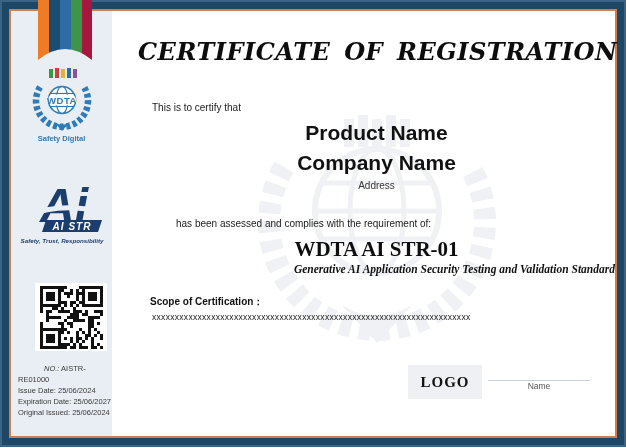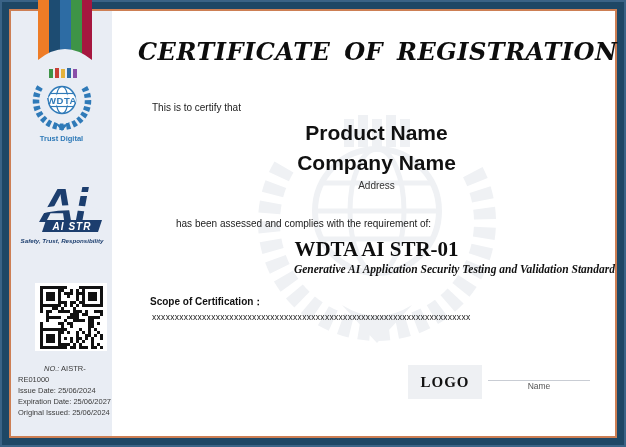--- a/index.html
+++ b/index.html
@@ -89,21 +89,21 @@
           <line x1="24" y1="26.5" x2="46" y2="26.5" stroke="#2f7ab8" stroke-width="1.2"></line>
           <line x1="24" y1="39.5" x2="46" y2="39.5" stroke="#2f7ab8" stroke-width="1.2"></line>
           <rect x="21" y="27.5" width="28" height="11" rx="5.5" fill="#ffffff" opacity="0.92"></rect>
           <text x="35" y="36.5" text-anchor="middle" font-family="Liberation Sans,sans-serif" font-weight="bold" font-size="9.5" fill="#2f7ab8" letter-spacing="0.5">WDTA</text>
 
           <path d="M27,55 Q35,61 43,55 L35,64 Z" fill="#2f7ab8"></path>
         </svg>
       </span>
 
       <div class="org-name">
-        <div>Trust Digital</div>
+        <div>Safety Digital</div>
       </div>
 
       <span class="aistr-logo">
         <svg width="92" height="78" viewBox="0 0 92 78">
           <text x="24" y="48" font-family="Liberation Sans,sans-serif" font-weight="bold" font-style="italic" font-size="48" fill="#1c3e6e">Ai</text>
           <path d="M10,42 Q46,28 84,38" fill="none" stroke="#e9edf4" stroke-width="5"></path>
           <polygon points="30,46 86,46 82,58 26,58" fill="#1c3e6e"></polygon>
           <text x="56" y="55.5" text-anchor="middle" font-family="Liberation Sans,sans-serif" font-weight="bold" font-style="italic" font-size="10" fill="#ffffff" letter-spacing="1">AI STR</text>
           <text x="46" y="69" text-anchor="middle" font-family="Liberation Sans,sans-serif" font-weight="bold" font-style="italic" font-size="6.2" fill="#1c3e6e">Safety, Trust, Responsibility</text>
         </svg>

